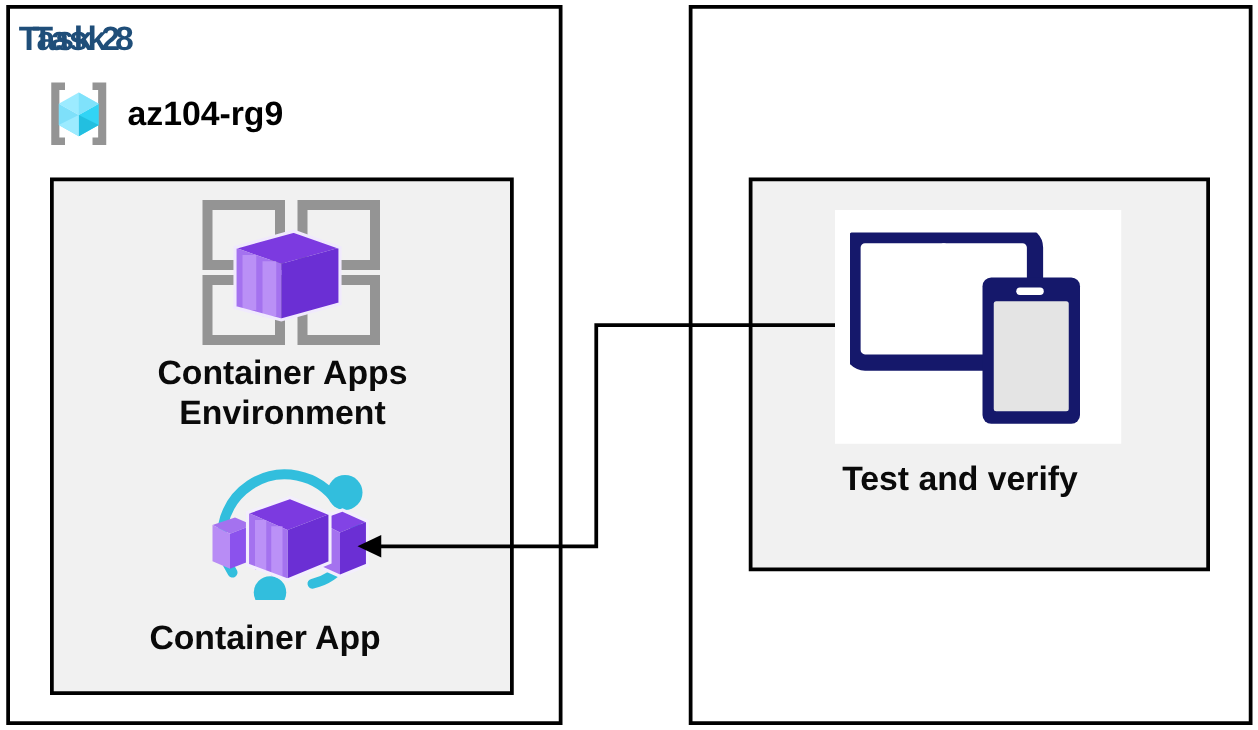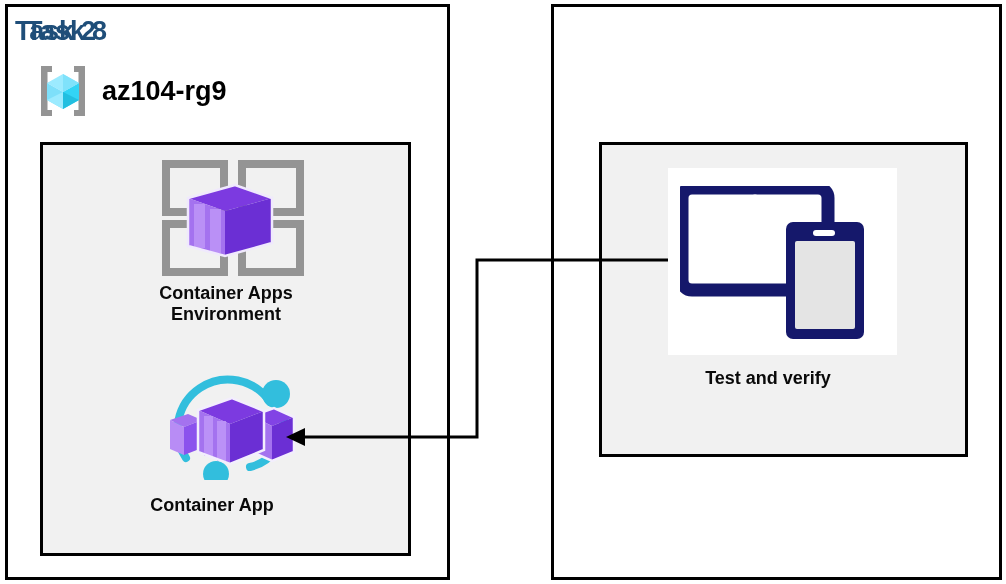--- a/index.html
+++ b/index.html
@@ -63,21 +63,21 @@
     font-size: 27px;
     font-weight: bold;
     color: #000000;
     white-space: nowrap;
   }
 
   
   .node-label {
     position: absolute;
     text-align: center;
-    font-size: 18px;
+    font-size: 27px;
     font-weight: bold;
     color: #0a0a0a;
     line-height: 1.18;
     white-space: pre-line;
   }
   #env-label  { left: 50px;  top: 283px; width: 352px; }
   #app-label  { left: 36px;  top: 495px; width: 352px; }
   #test-label { left: 593px; top: 368px; width: 350px; }
 
   

